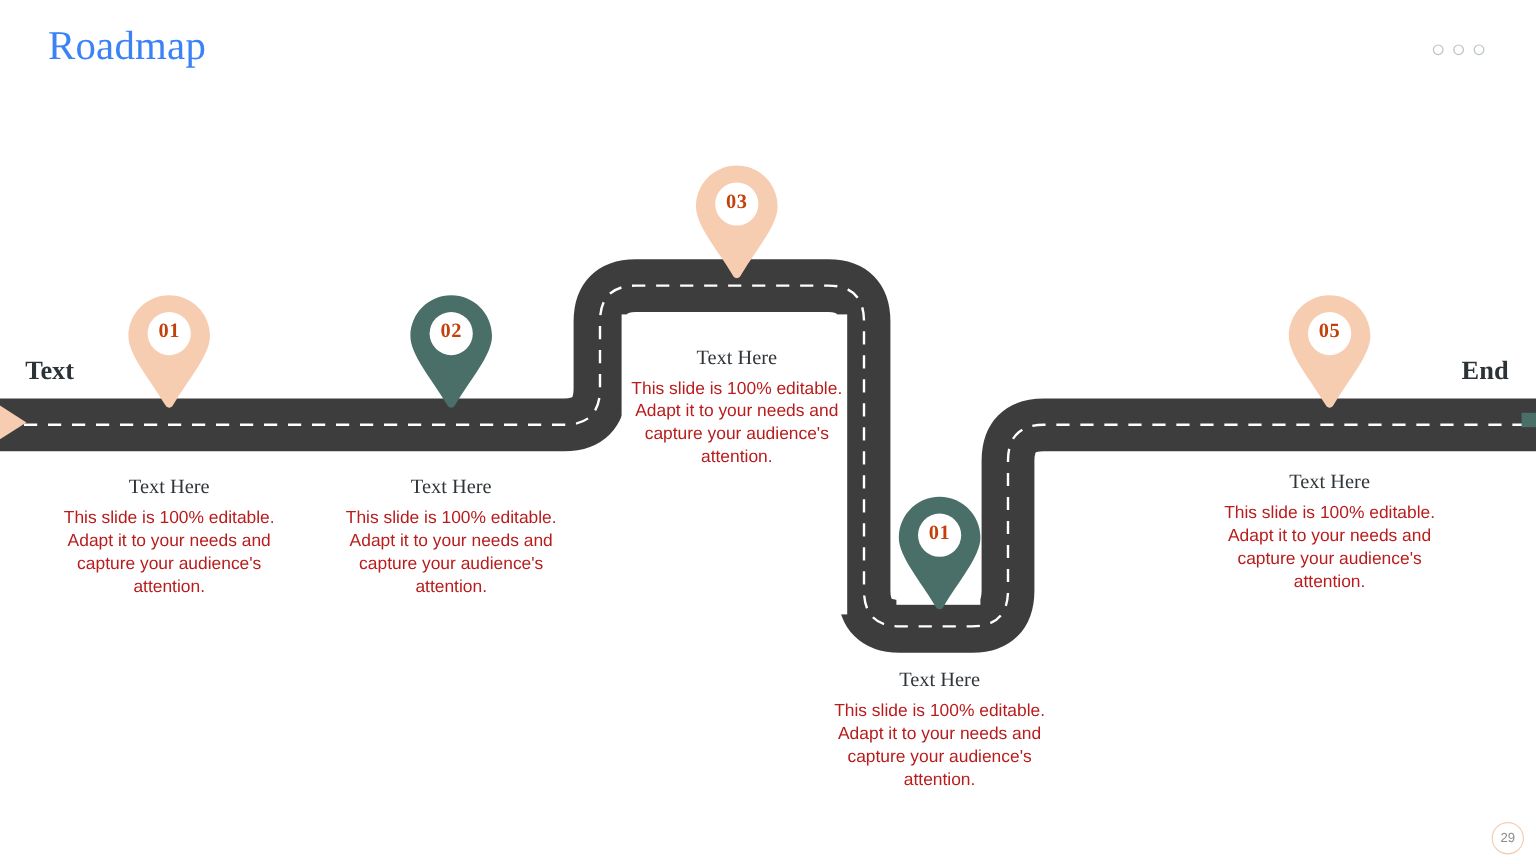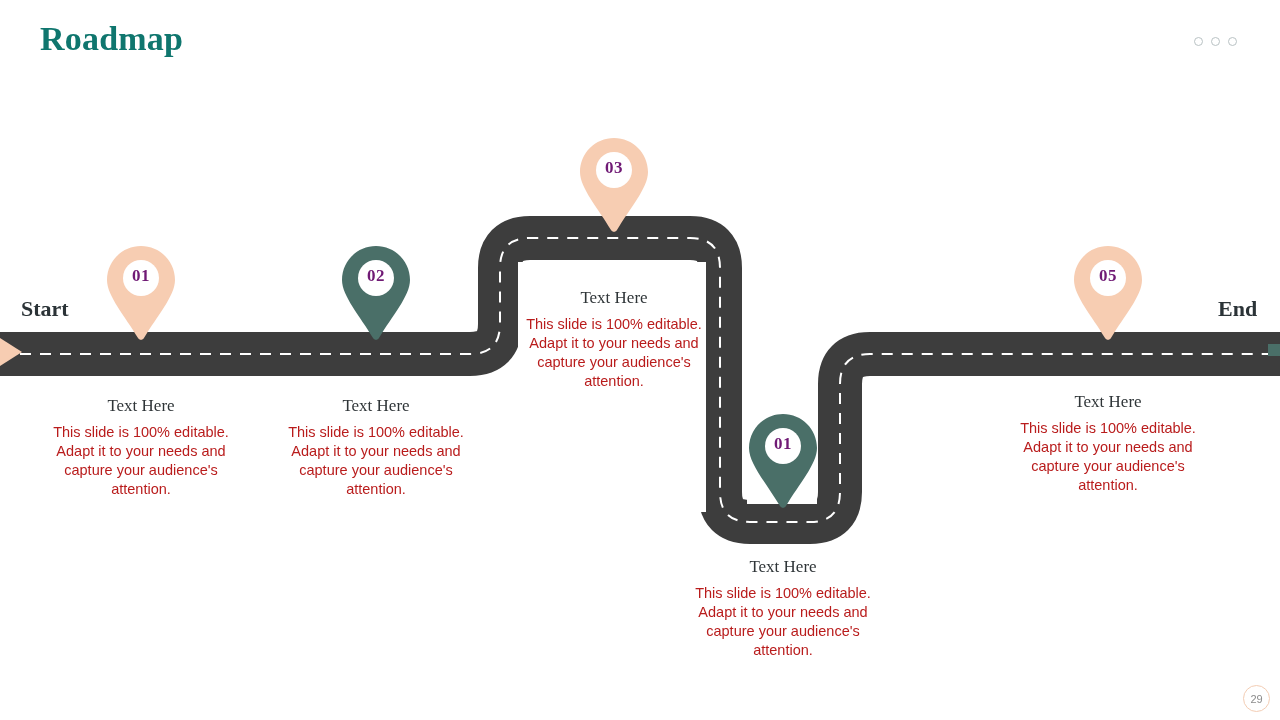--- a/index.html
+++ b/index.html
@@ -15,23 +15,23 @@
     overflow: hidden;
     font-family: "Liberation Sans", sans-serif;
   }
 
   
   #slide-title {
     position: absolute;
     left: 40px;
     top: 20px;
     font-family: "Liberation Serif", serif;
-    font-weight: bold;
+    font-weight: normal;
     font-size: 34px;
-    color: #0f766e;
+    color: #3b82f6;
     letter-spacing: 0.2px;
   }
   #header-dots {
     position: absolute;
     right: 43px;
     top: 37px;
     display: flex;
     gap: 8px;
     align-items: center;
   }
@@ -73,21 +73,21 @@
   .pin-svg { display: block; width: 72px; height: 96px; }
   .pin-num {
     position: absolute;
     left: 0;
     top: 22px;
     width: 72px;
     text-align: center;
     font-family: "Liberation Serif", serif;
     font-weight: bold;
     font-size: 17px;
-    color: #701a75;
+    color: #c2410c;
     letter-spacing: 0.5px;
   }
 
   
   .content {
     position: absolute;
     text-align: center;
   }
   .content-title {
     font-family: "Liberation Serif", serif;
@@ -164,21 +164,21 @@
              Q 840 522 840 492
              L 840 384
              Q 840 354 870 354
              L 1300 354" fill="none" stroke="#ffffff" stroke-width="2" stroke-dasharray="11 9" stroke-linecap="butt"></path>
 
     <path d="M 0 338 L 22 352 L 0 366 Z" fill="#f7cdb2"></path>
 
     <rect x="1268" y="344" width="14" height="12" fill="#4a6f68"></rect>
   </svg>
 
-  <div class="endpoint-label" id="label-start">Start</div>
+  <div class="endpoint-label" id="label-start">Text</div>
   <div class="endpoint-label" id="label-end">End</div>
 
   <div class="pin" style="left:105px; top:244px;">
     <svg class="pin-svg" viewBox="0 0 72 96" xmlns="http://www.w3.org/2000/svg">
       <path d="M36 2 C17.2 2 2 17.2 2 36 C2 52 20 72 33 94 C34.4 96.4 37.6 96.4 39 94 C52 72 70 52 70 36 C70 17.2 54.8 2 36 2 Z" fill="#f7cdb2"></path>
       <circle cx="36" cy="34" r="18" fill="#ffffff"></circle>
     </svg>
     <div class="pin-num">01</div>
   </div>
   <div class="content" style="left:48px; top:396px; width:186px;">

